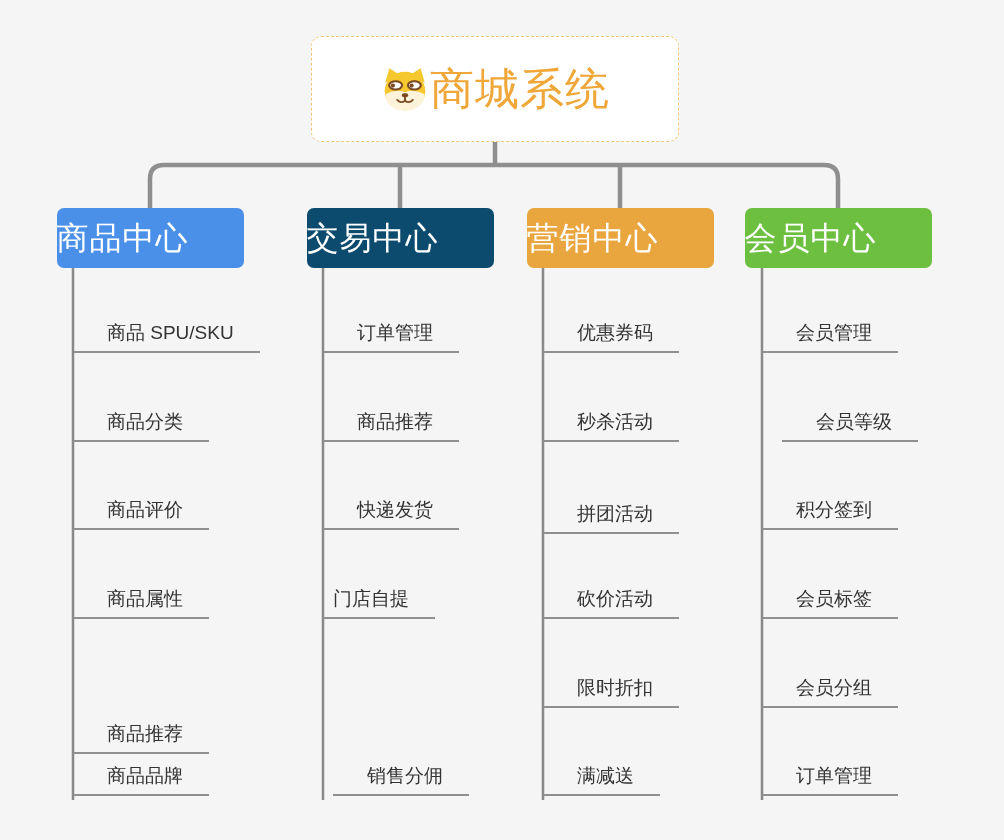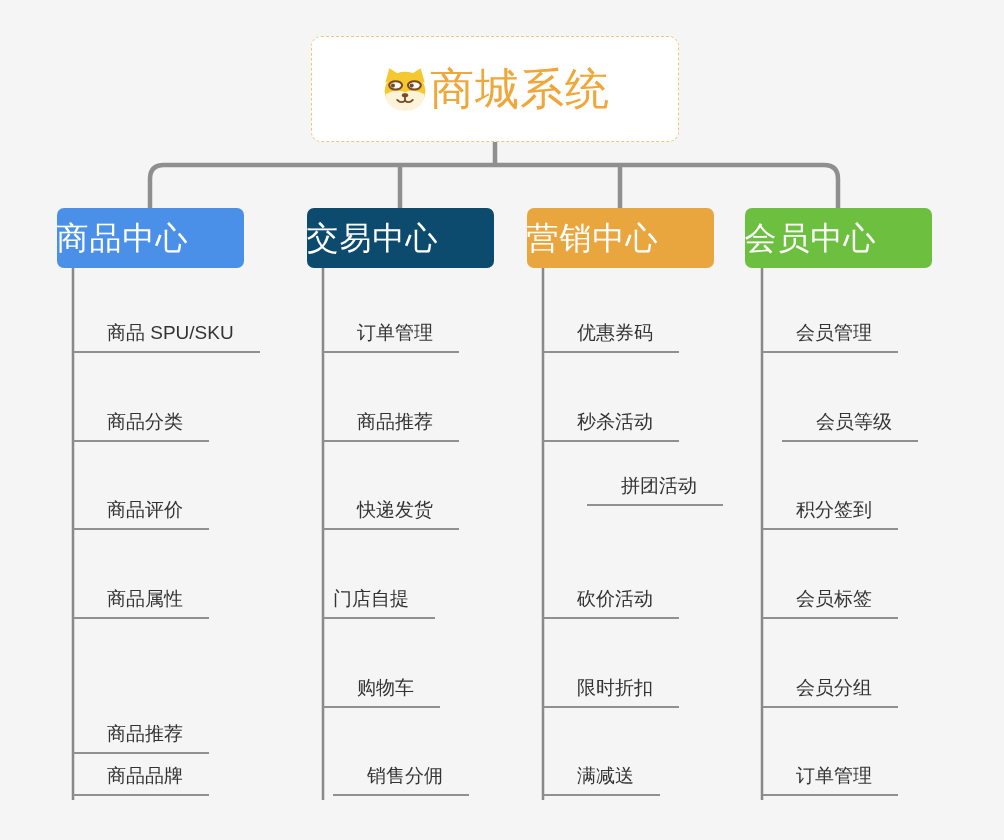--- a/index.html
+++ b/index.html
@@ -129,26 +129,25 @@
     <div class="leaf" style="left: 73px; top: 412px;">商品分类</div>
     <div class="leaf" style="left: 73px; top: 500px;">商品评价</div>
     <div class="leaf" style="left: 73px; top: 589px;">商品属性</div>
     <div class="leaf" style="left: 73px; top: 678px; margin-top: 46px;">商品推荐</div>
     <div class="leaf" style="left: 73px; top: 766px;">商品品牌</div>
     <div class="branch-box" style="left: 306.5px; top: 208px; background: #0c4a6e;">交易中心</div>
     <div class="leaf" style="left: 323px; top: 323px;">订单管理</div>
     <div class="leaf" style="left: 323px; top: 412px;">商品推荐</div>
     <div class="leaf" style="left: 323px; top: 500px;">快递发货</div>
     <div class="leaf" style="left: 323px; top: 589px; padding-left: 10px;">门店自提</div>
-    <div class="leaf" style="left: 323px; top: 678px;">购物车</div>
     <div class="leaf" style="left: 333px; top: 766px;">销售分佣</div>
     <div class="branch-box" style="left: 526.5px; top: 208px; background: rgb(233, 165, 62);">营销中心</div>
     <div class="leaf" style="left: 543px; top: 323px;">优惠券码</div>
     <div class="leaf" style="left: 543px; top: 412px;">秒杀活动</div>
-    <div class="leaf" style="left: 543px; top: 476px; margin-left: 44px;">拼团活动</div>
+    <div class="leaf" style="left: 543px; top: 504px;">拼团活动</div>
     <div class="leaf" style="left: 543px; top: 589px;">砍价活动</div>
     <div class="leaf" style="left: 543px; top: 678px;">限时折扣</div>
     <div class="leaf" style="left: 543px; top: 766px;">满减送</div>
     <div class="branch-box" style="left: 744.5px; top: 208px; background: rgb(109, 191, 64);">会员中心</div>
     <div class="leaf" style="left: 762px; top: 323px;">会员管理</div>
     <div class="leaf" style="left: 782px; top: 412px;">会员等级</div>
     <div class="leaf" style="left: 762px; top: 500px;">积分签到</div>
     <div class="leaf" style="left: 762px; top: 589px;">会员标签</div>
     <div class="leaf" style="left: 762px; top: 678px;">会员分组</div>
     <div class="leaf" style="left: 762px; top: 766px;">订单管理</div>

